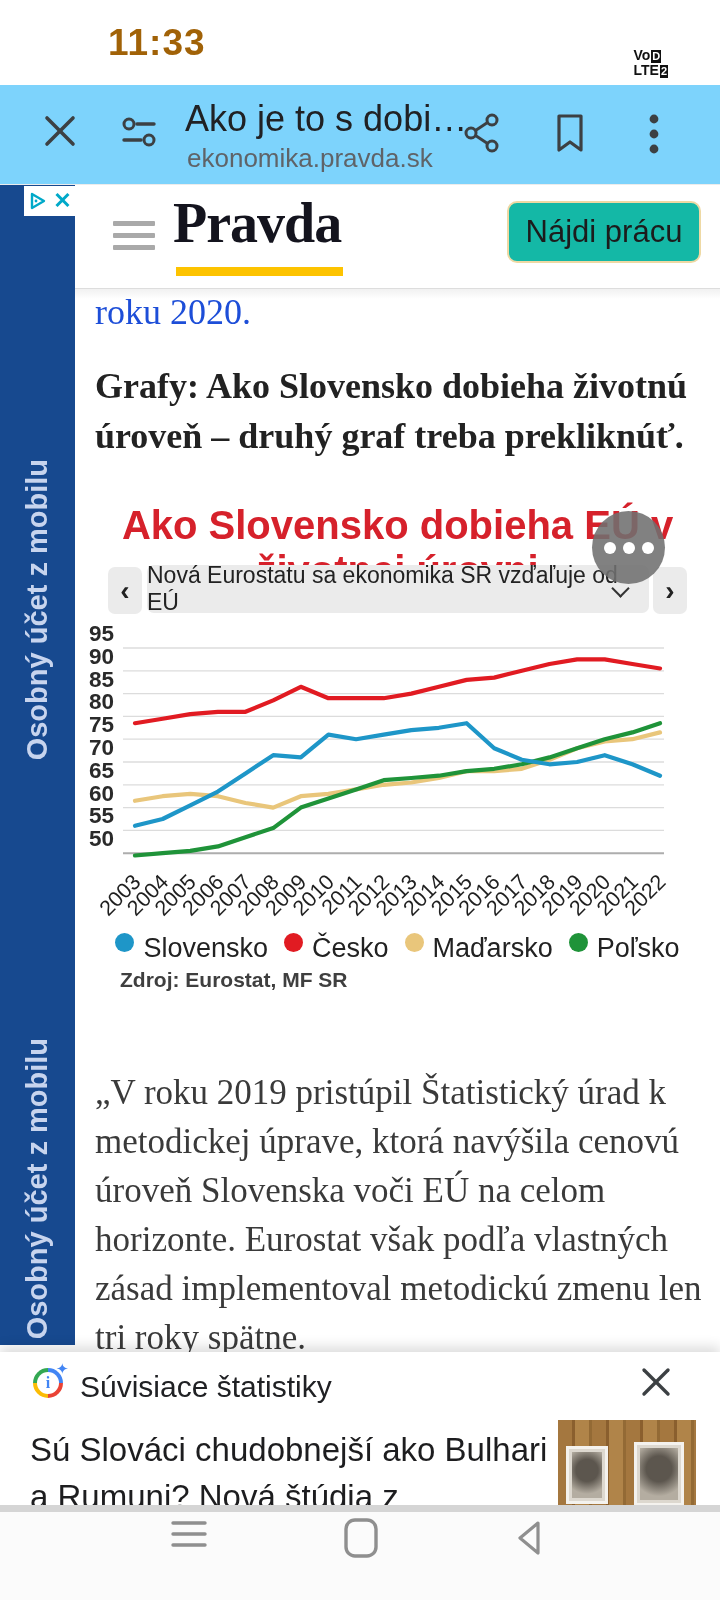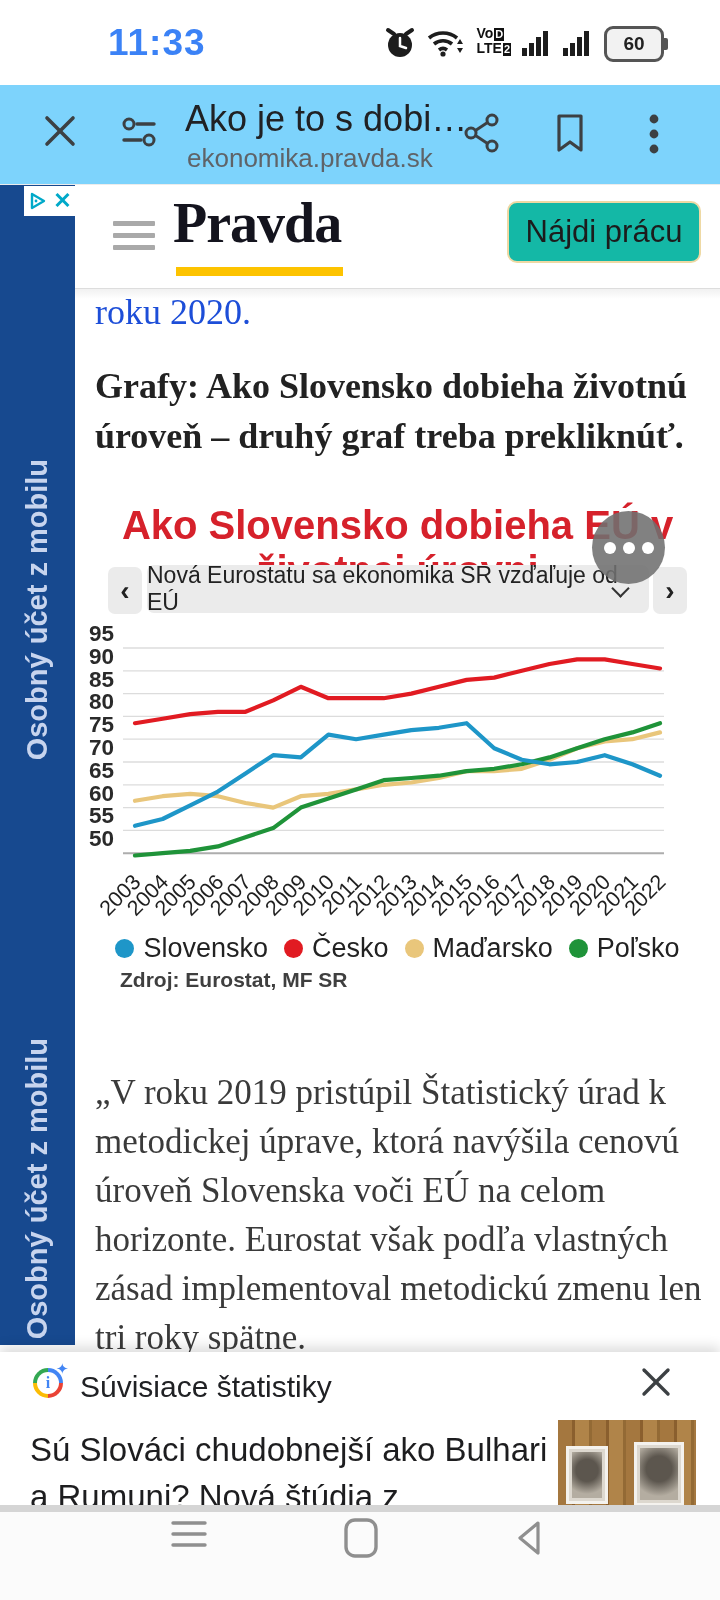--- a/index.html
+++ b/index.html
@@ -2,22 +2,22 @@
 <html><head>
 <meta charset="utf-8">
 <style>
   html,body{margin:0;padding:0;}
   body{width:720px;height:1600px;position:relative;overflow:hidden;background:#fff;
        font-family:"Liberation Sans",sans-serif;}
   .abs{position:absolute;}
 
   
   .status-bar{left:0;top:0;width:720px;height:85px;background:#fff;}
-  .time{left:108px;top:22px;font-size:37px;font-weight:600;color:#3b82f6;letter-spacing:1px;}
-  .sicons{right:52px;top:26px;display:flex;align-items:flex-start;gap:11px;height:38px;}
+  .time{left:108px;top:22px;font-size:37px;font-weight:600;color:#a16207;letter-spacing:1px;}
+  .sicons{right:52px;top:26px;display:flex;align-items:flex-end;gap:11px;height:38px;flex-direction:column;}
   .volte{display:flex;flex-direction:column;line-height:14px;font-size:14px;font-weight:700;color:#111;}
   .volte .badge{display:inline-block;background:#111;color:#fff;font-size:11px;padding:0 1px;margin-left:1px;line-height:13px;}
   .battery{display:flex;align-items:center;}
   .batt-body{width:54px;height:30px;border:3px solid #555;border-radius:9px;display:flex;align-items:center;justify-content:center;
              font-size:19px;font-weight:600;color:#222;background:#f2f2f2;}
   .batt-nub{width:4px;height:12px;background:#555;border-radius:0 2px 2px 0;}
 
   
   .browser-header{left:0;top:85px;width:720px;height:99px;background:#7dd3fc;border-bottom:1px solid #ececec;}
   .bh-icon{position:absolute;top:28px;}
@@ -54,21 +54,21 @@
   .pill{background:#ebebeb;border-radius:7px;display:flex;align-items:center;justify-content:center;color:#222;}
   .pill-prev{left:33px;top:382px;width:34px;height:47px;font-size:28px;font-weight:700;}
   .pill-next{left:578px;top:382px;width:34px;height:47px;font-size:28px;font-weight:700;}
   .pill-main{left:72px;top:380px;width:502px;height:48px;font-size:23px;}
   .chev-down{position:absolute;right:22px;top:17px;width:11px;height:11px;border-right:2.5px solid #333;
              border-bottom:2.5px solid #333;transform:rotate(45deg);}
 
   .chart-svg{left:8px;top:433px;}
 
   .legend{left:15px;top:748px;width:615px;display:flex;justify-content:center;align-items:center;gap:16px;}
-  .legend-item{display:flex;align-items:center;gap:9px;}
+  .legend-item{display:flex;gap:9px;}
   .legend-dot{width:19px;height:19px;border-radius:50%;}
   .legend-label{font-size:27px;color:#222;}
   .chart-source{left:45px;top:783px;font-size:21px;font-weight:700;color:#3f3f3f;text-align:center;}
 
   .paragraph{left:20px;top:883px;width:626px;font-family:"Liberation Serif",serif;font-size:35px;
              line-height:49px;color:#3a3a3a;}
 
   
   .related-panel{left:0;top:1352px;width:720px;height:248px;background:#fff;box-shadow:0 -5px 12px rgba(0,0,0,0.14);z-index:40;}
   .rel-icon{left:33px;top:16px;width:30px;height:30px;border-radius:50%;

